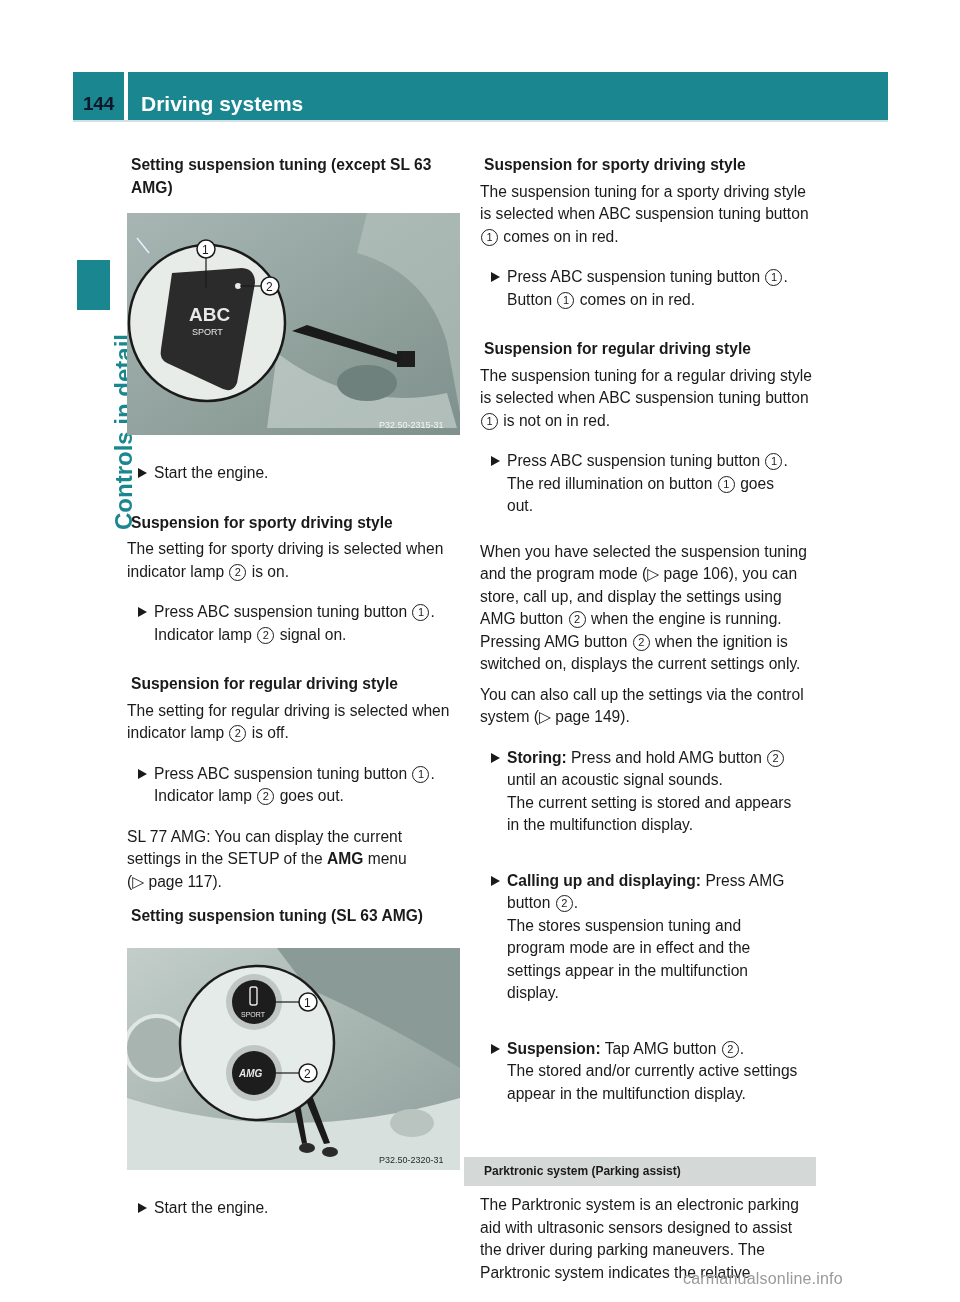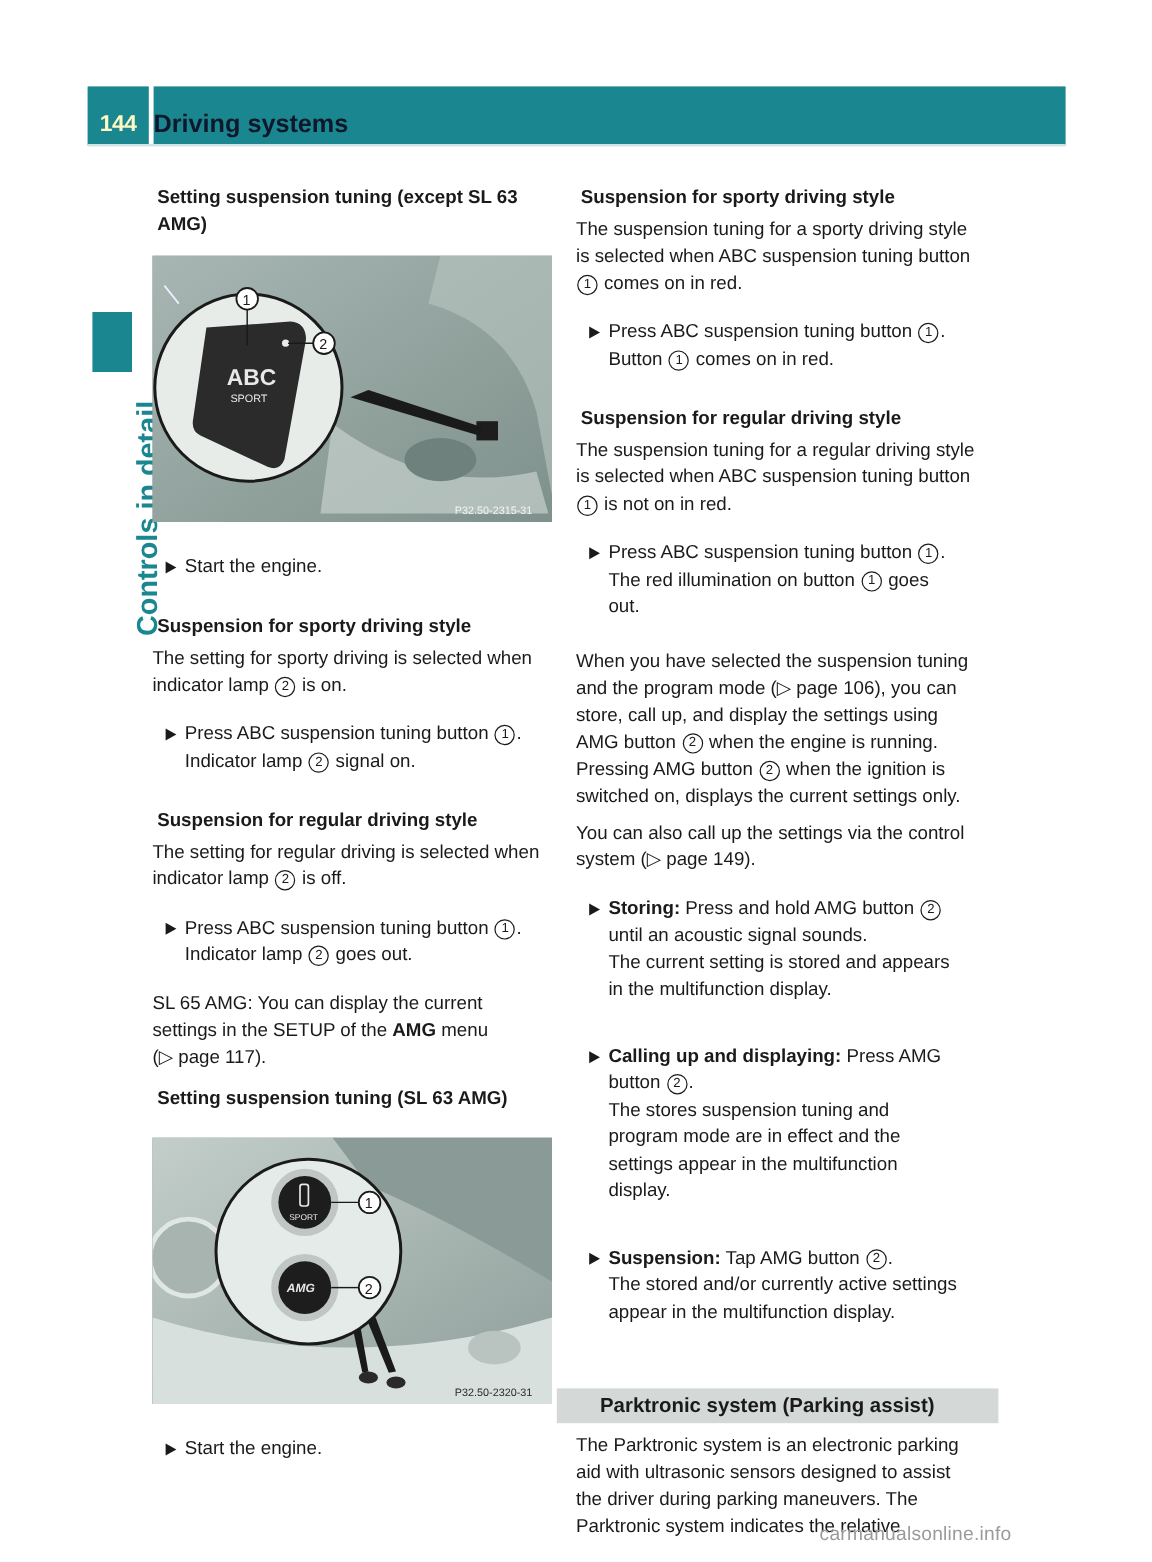--- a/index.html
+++ b/index.html
@@ -4,28 +4,28 @@
 <style>
   html, body { margin: 0; padding: 0; background: #ffffff; }
   body {
     width: 960px; height: 1302px; position: relative; overflow: hidden;
     font-family: "Liberation Sans", "DejaVu Sans", sans-serif;
     color: #1a1a1a;
   }
   .header { position: absolute; left: 73px; top: 72px; height: 49px; width: 815px; }
   .header .pnum {
     position: absolute; left: 0; top: 0; width: 51px; height: 49px;
-    background: #1a8790; color: #fef9c3; font-size: 19px; font-weight: bold;
+    background: #1a8790; color: #0f172a; font-size: 19px; font-weight: bold;
     display: flex; align-items: flex-end; justify-content: center; padding-bottom: 0;
     box-sizing: border-box; padding-bottom: 6px; letter-spacing: -0.3px; text-align: right;
   }
   .header .title {
     position: absolute; left: 55px; top: 0; right: 0; height: 49px;
-    background: #1a8790; color: #0f172a; font-size: 21px; font-weight: bold;
-    box-sizing: border-box; padding-bottom: 5px;
+    background: #1a8790; color: #ffffff; font-size: 21px; font-weight: bold;
+    box-sizing: border-box; padding-left: 13px; padding-bottom: 5px;
     display: flex; align-items: flex-end;
   }
   .header .rule {
     position: absolute; left: 0; right: 0; top: 48px; height: 2px; background: #cfe3e5;
   }
   .sidetab-square { position: absolute; left: 77px; top: 260px; width: 33px; height: 50px; background: #1a8790; }
   .sidetab-label {
     position: absolute; left: 110px; top: 530px; transform-origin: 0 0; transform: rotate(-90deg);
     color: #1a8790; font-size: 24px; font-weight: bold; white-space: nowrap; width: 230px;
   }
@@ -44,22 +44,22 @@
   .num {
     display: inline-block; width: 15px; height: 15px; border: 1.2px solid #1a1a1a; border-radius: 50%;
     font-size: 11px; line-height: 15px; text-align: center; vertical-align: 1px; box-sizing: content-box;
     margin: 0 1px;
   }
   .fig {
     position: relative; width: 333px; background: #8fa09c; overflow: hidden;
   }
   .fig svg { display: block; }
   .section-bar {
-    background: #d4d8d7; height: 29px; font-weight: bold; font-size: 17px; line-height: 29px;
-    padding-left: 36px; margin-left: -16px; width: 332px;
+    background: #d4d8d7; height: 29px; font-weight: bold; font-size: 12px; line-height: 29px;
+    padding-left: 20px; margin-left: -16px; width: 332px;
   }
   .footer {
     position: absolute; left: 683px; top: 1270px; font-size: 16px; color: #9a9a9a; letter-spacing: 0.2px;
   }
 </style>
 </head>
 <body>
 
 <div class="header">
   <div class="pnum">144</div>
@@ -113,21 +113,21 @@
   <div class="gap-s"></div>
   <p class="step"><span class="tri"></span><span>Press ABC suspension tuning button</span> <span class="num">1</span>.<br><span>Indicator lamp</span> <span class="num">2</span> <span>signal on.</span></p>
   <div class="gap-m"></div>
 
   <p class="h">Suspension for regular driving style</p>
   <p class="p"><span>The setting for regular driving is selected when indicator lamp</span> <span class="num">2</span> <span>is off.</span></p>
   <div class="gap-s"></div>
   <p class="step"><span class="tri"></span><span>Press ABC suspension tuning button</span> <span class="num">1</span>.<br><span>Indicator lamp</span> <span class="num">2</span> <span>goes out.</span></p>
   <div class="gap-s"></div>
 
-  <p class="p"><span>SL 65 AMG: You can display the current settings in the SETUP of the</span> <b>AMG</b> <span>menu</span><br><span>(▷ page 117).</span></p>
+  <p class="p"><span>SL 77 AMG: You can display the current settings in the SETUP of the</span> <b>AMG</b> <span>menu</span><br><span>(▷ page 117).</span></p>
   <div class="gap-s"></div>
 
   <p class="h">Setting suspension tuning (SL 63 AMG)</p>
   <div style="height:16px"></div>
 
   <div class="fig" style="height:222px;">
     <svg width="333" height="222" viewBox="0 0 333 222">
       <defs>
         <linearGradient id="bg2" x1="0" y1="0" x2="1" y2="1">
           <stop offset="0" stop-color="#c3ceca"></stop>

